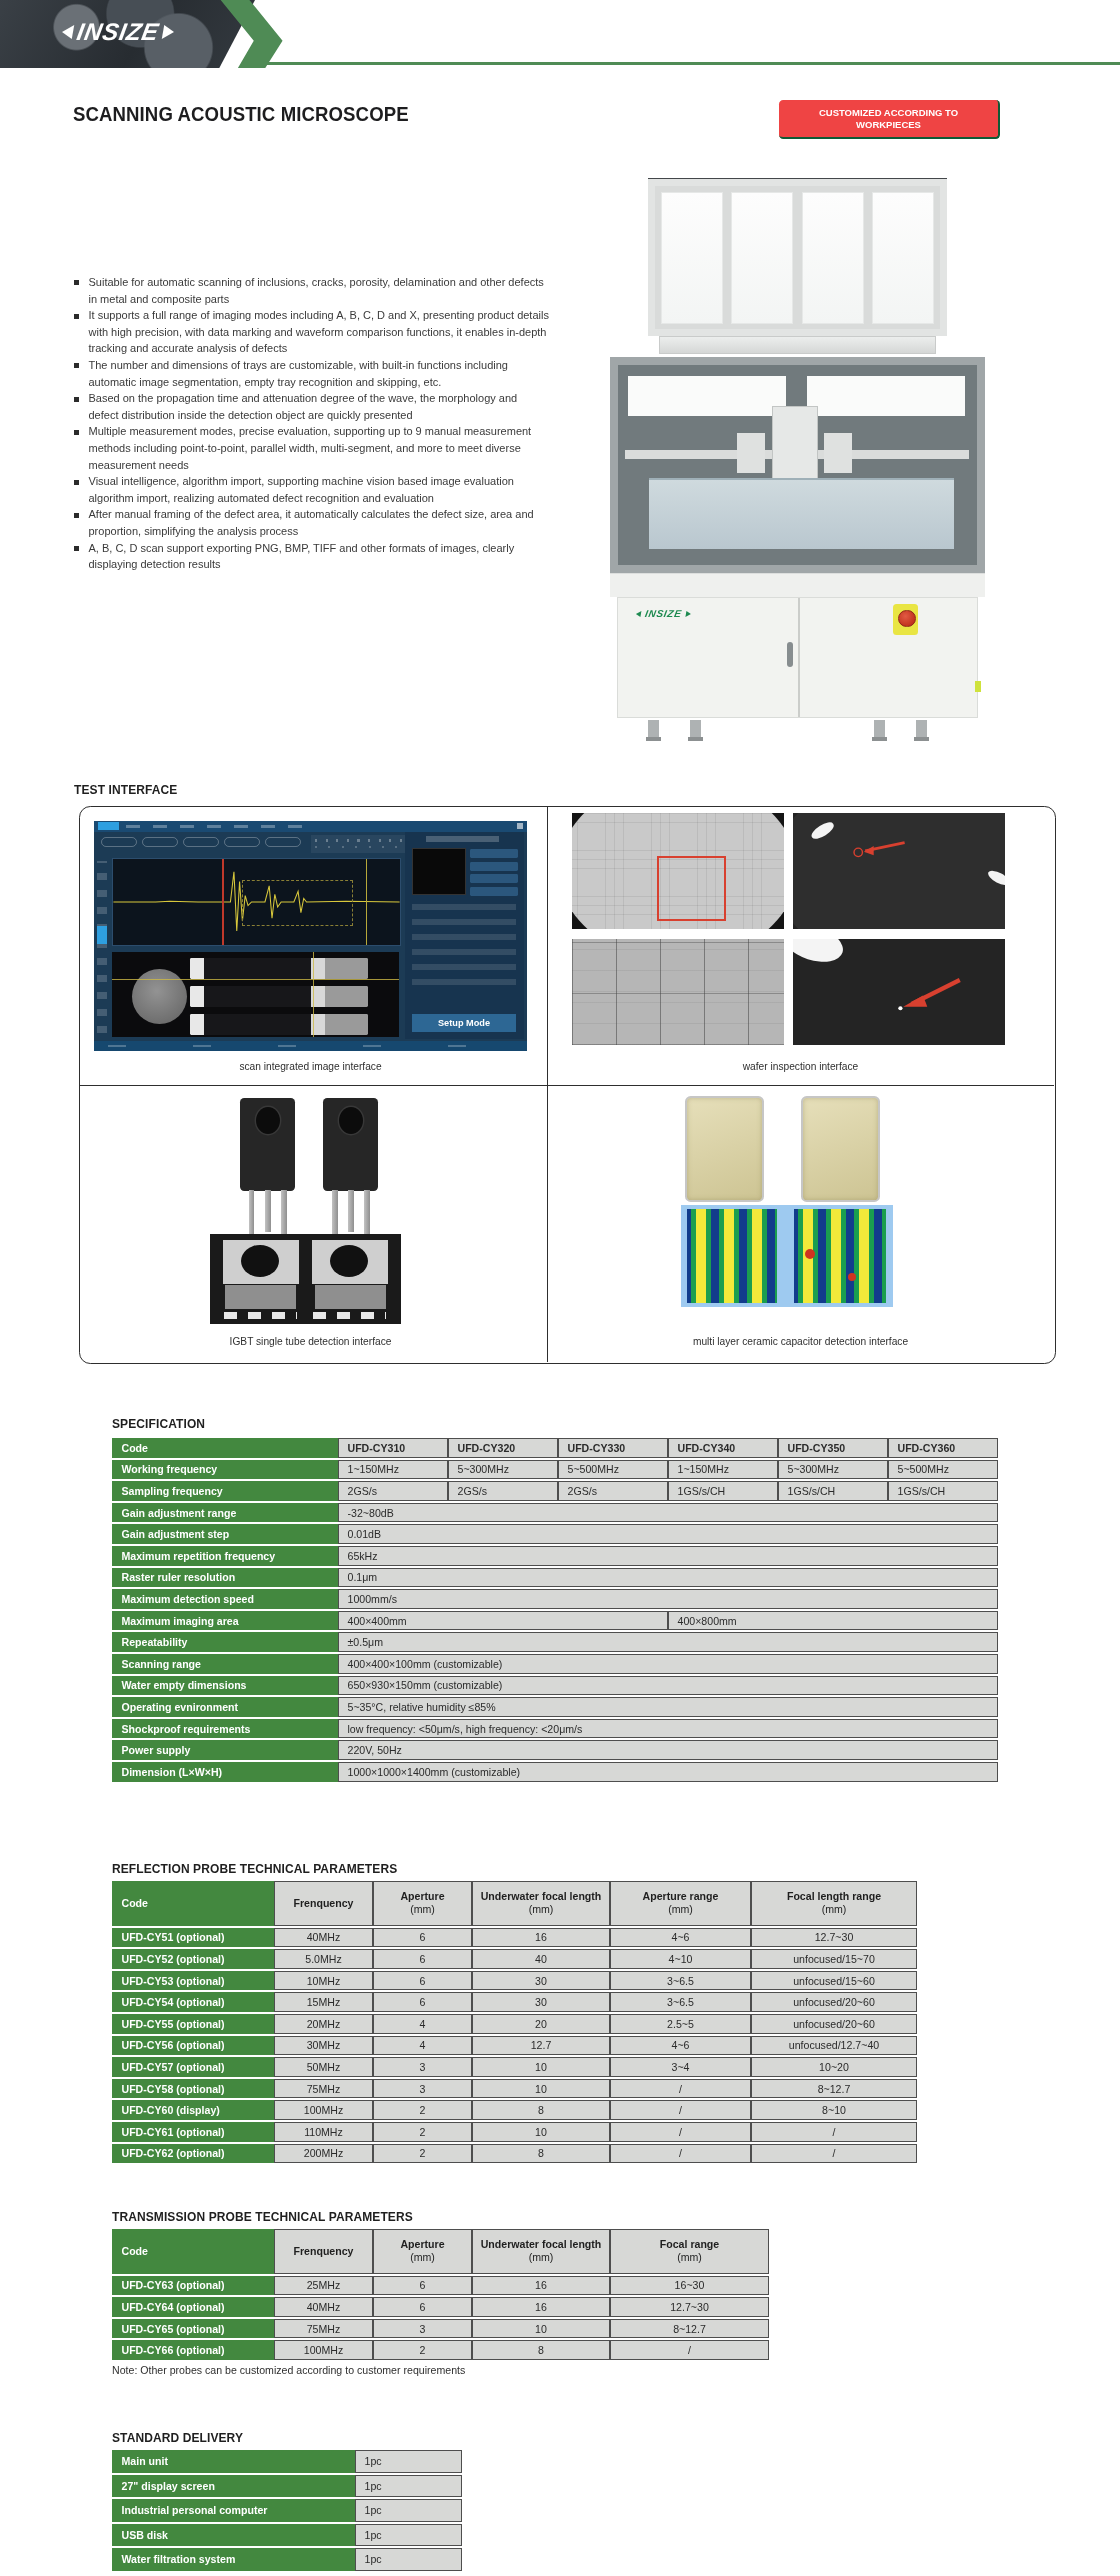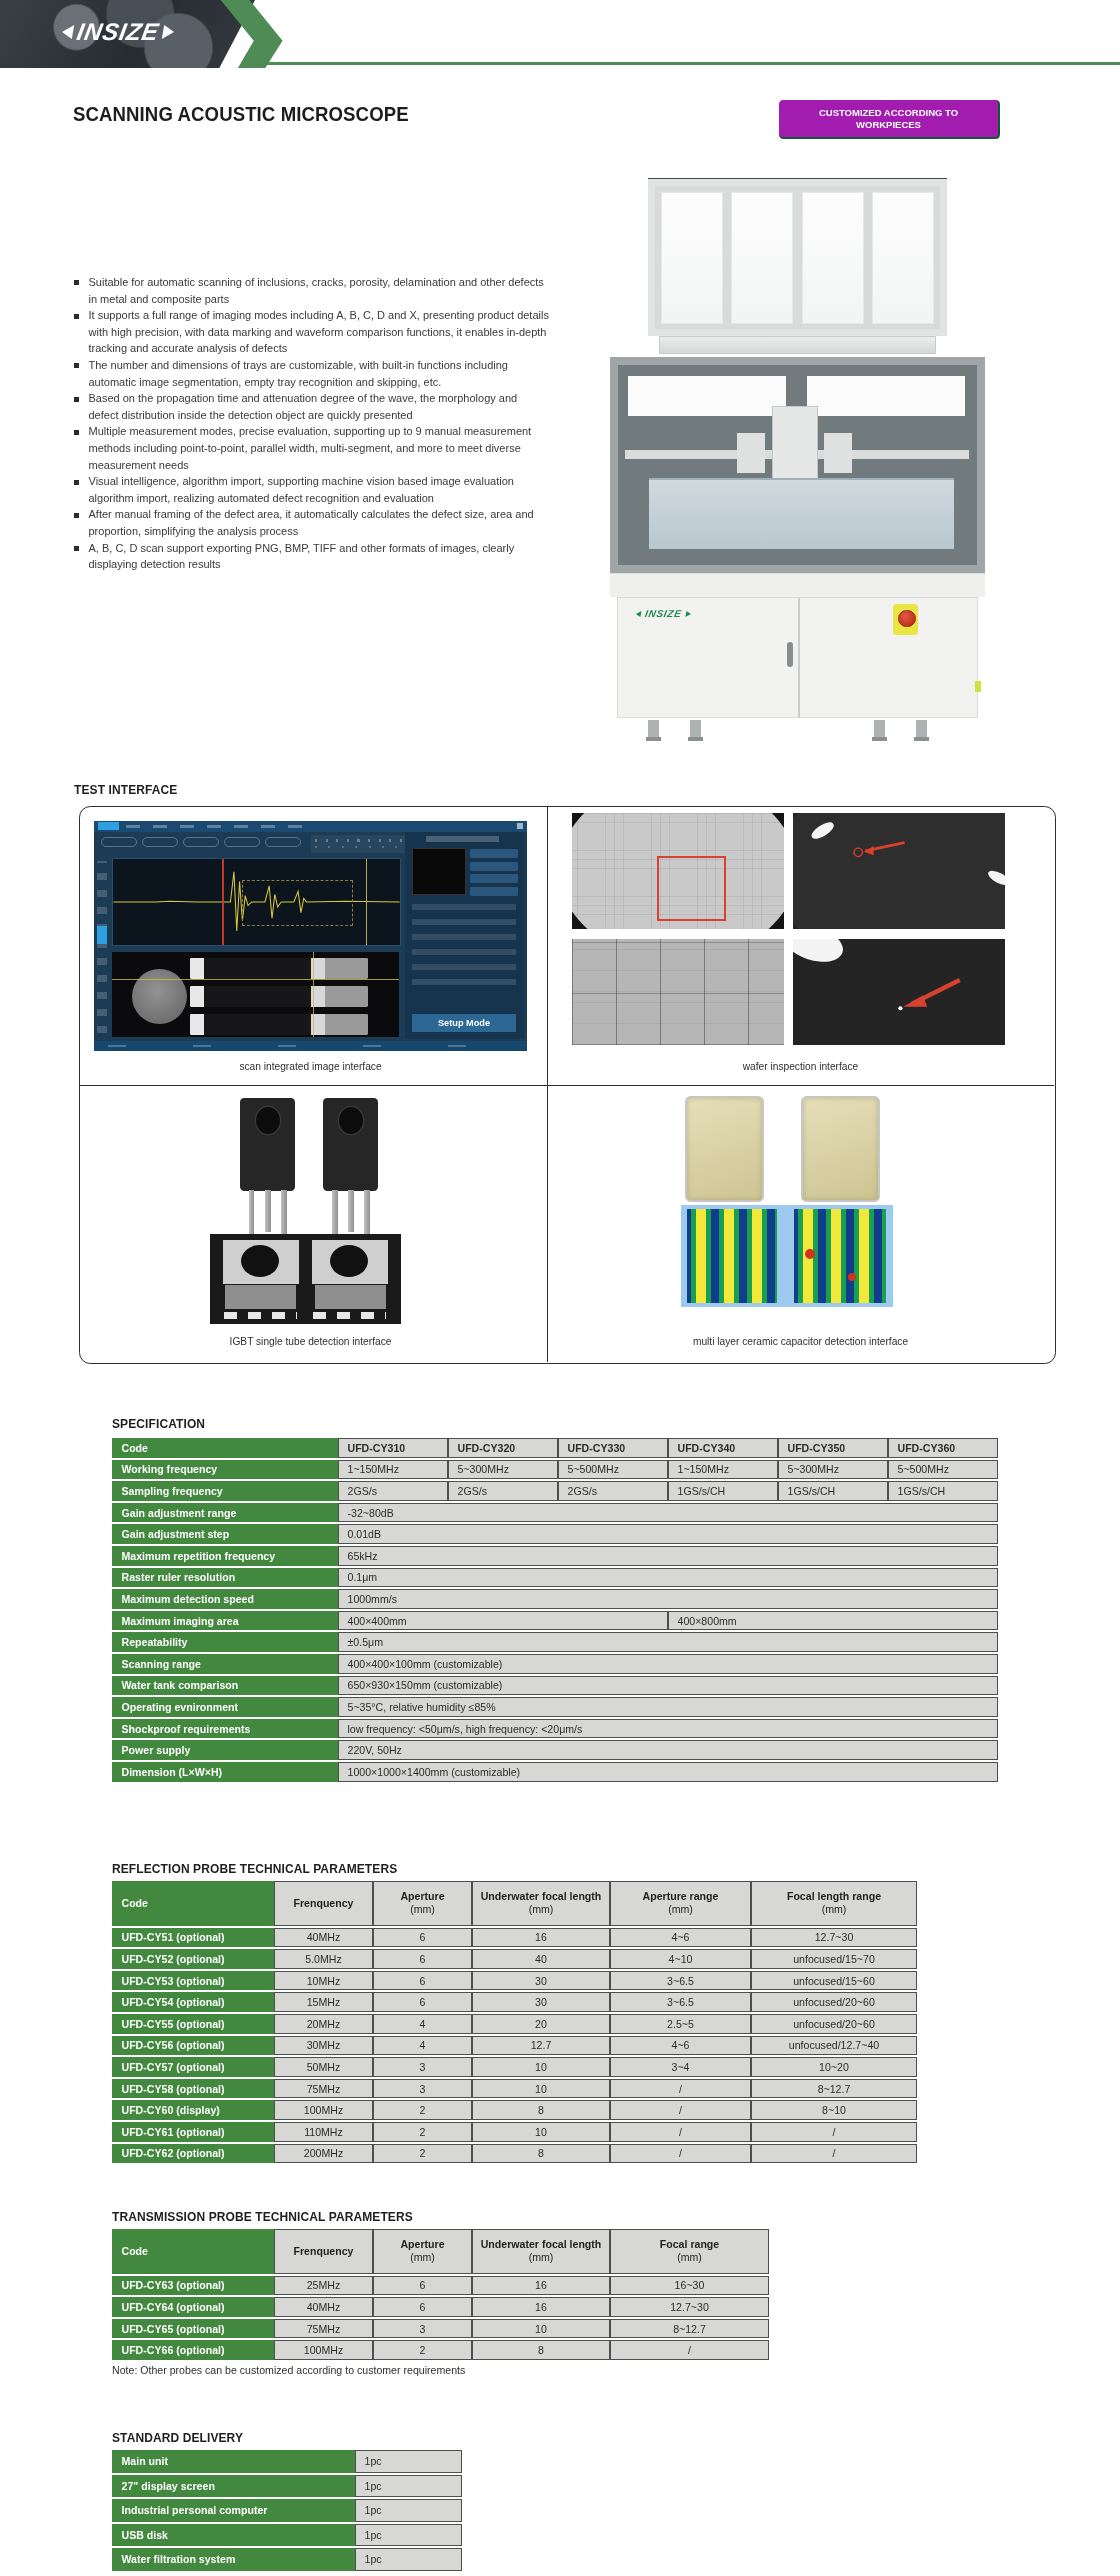--- a/index.html
+++ b/index.html
@@ -20,21 +20,21 @@
   .logo .txt{font-weight:bold;font-style:italic;letter-spacing:0.7px;}
   .tri-l{width:0;height:0;border-top:6.4px solid transparent;border-bottom:6.4px solid transparent;border-right:9.2px solid currentColor;}
   .tri-r{width:0;height:0;border-top:6.4px solid transparent;border-bottom:6.4px solid transparent;border-left:9.2px solid currentColor;}
   .hdr-logo{left:62px;top:18.3px;color:#fff;font-size:24px;}
   .hdr-logo .tri-l{border-top-width:7.8px;border-bottom-width:7.8px;border-right-width:11.3px;}
   .hdr-logo .tri-r{border-top-width:7.8px;border-bottom-width:7.8px;border-left-width:11.3px;}
 
   
   .page-title{left:73px;top:103px;font-size:20px;font-weight:bold;color:#1d1d1f;
     transform:scaleX(.93);transform-origin:left;letter-spacing:0.1px;white-space:nowrap;}
-  .badge{left:779px;top:100px;width:219px;height:37px;background:#a21caf;border-radius:4.2px;
+  .badge{left:779px;top:100px;width:219px;height:37px;background:#ef4444;border-radius:4.2px;
     border-right:2.1px solid #0f5a35;border-bottom:2.8px solid #0f5a35;
     display:flex;flex-direction:column;justify-content:center;align-items:center;
     color:#fff;font-weight:bold;font-size:9.5px;line-height:12px;text-align:center;}
 
   
   .features{left:73px;top:274px;width:477px;margin:0;padding:0;list-style:none;}
   .features li{position:relative;padding-left:15.5px;font-size:11px;line-height:16.6px;color:#3a3a3a;}
   .features li::before{content:"";position:absolute;left:1.4px;top:6.4px;width:5px;height:5px;background:#2b2b2b;}
 
   
@@ -398,21 +398,21 @@
         </tr>
     <tr>
           <td class="g">Repeatability</td>
           <td class="d" colspan="6">±0.5μm</td>
         </tr>
     <tr>
           <td class="g">Scanning range</td>
           <td class="d" colspan="6">400×400×100mm (customizable)</td>
         </tr>
     <tr>
-          <td class="g">Water tank comparison</td>
+          <td class="g">Water empty dimensions</td>
           <td class="d" colspan="6">650×930×150mm (customizable)</td>
         </tr>
     <tr>
           <td class="g">Operating evnironment</td>
           <td class="d" colspan="6">5~35°C, relative humidity ≤85%</td>
         </tr>
     <tr>
           <td class="g">Shockproof requirements</td>
           <td class="d" colspan="6">low frequency: &lt;50μm/s, high frequency: &lt;20μm/s</td>
         </tr>

